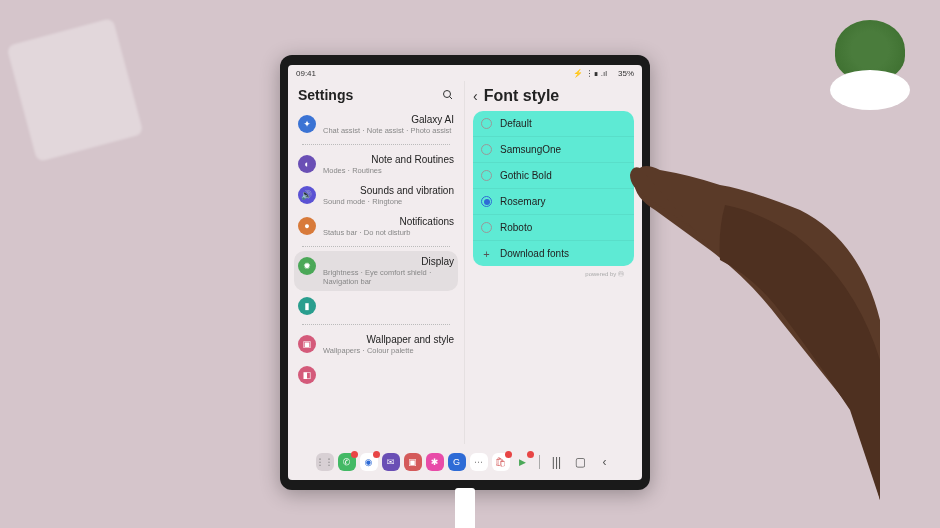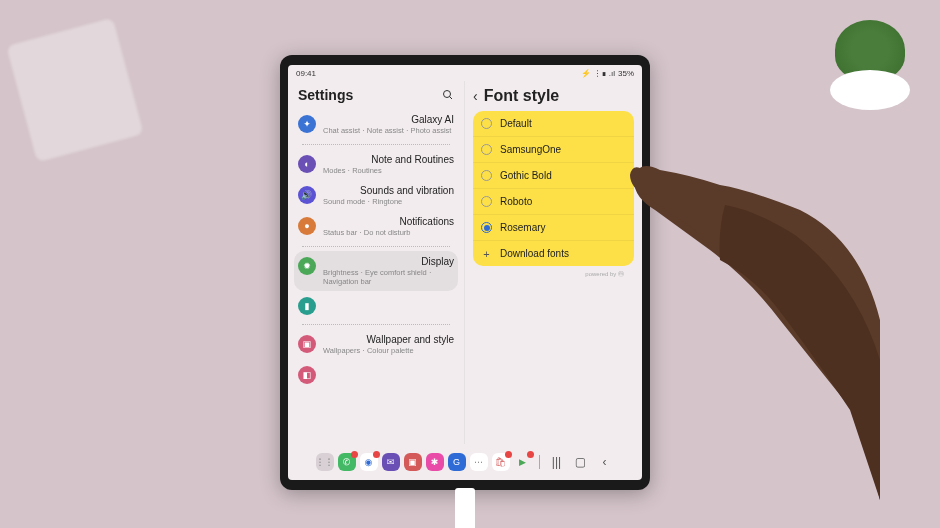--- a/index.html
+++ b/index.html
@@ -71,21 +71,21 @@
     height: 16px;
     display: flex;
     justify-content: space-between;
     align-items: center;
     padding: 0 8px;
     font-size: 8px;
     color: #333;
   }
   .status-right {
     display: flex;
-    gap: 3px;
+    gap: 11px;
     align-items: flex-start;
   }
   .content {
     flex: 1;
     display: flex;
     overflow: hidden;
   }
   .left-pane {
     width: 50%;
     border-right: 1px solid rgba(0,0,0,0.05);
@@ -171,21 +171,21 @@
   .back-chevron {
     font-size: 14px;
     color: #333;
   }
   .detail-title {
     font-size: 16px;
     font-weight: 600;
     color: #222;
   }
   .font-list {
-    background: #fde047;
+    background: #5eead4;
     border-radius: 10px;
     overflow: hidden;
     text-align: center;
   }
   .font-option {
     display: flex;
     align-items: center;
     padding: 7px 8px;
     gap: 8px;
     border-bottom: 1px solid rgba(0,0,0,0.05);
@@ -393,26 +393,26 @@
             </div>
             <div class="font-option">
               <div class="radio"></div>
               <div class="font-label">SamsungOne</div>
             </div>
             <div class="font-option">
               <div class="radio"></div>
               <div class="font-label">Gothic Bold</div>
             </div>
             <div class="font-option">
+              <div class="radio selected"></div>
+              <div class="font-label">Rosemary</div>
+            </div>
+            <div class="font-option">
               <div class="radio"></div>
               <div class="font-label">Roboto</div>
-            </div>
-            <div class="font-option">
-              <div class="radio selected"></div>
-              <div class="font-label">Rosemary</div>
             </div>
             <div class="font-option">
               <div class="plus-icon">+</div>
               <div class="font-label">Download fonts</div>
             </div>
           </div>
         <div class="powered">powered by ⓜ</div>
       </div>
     </div>
 

